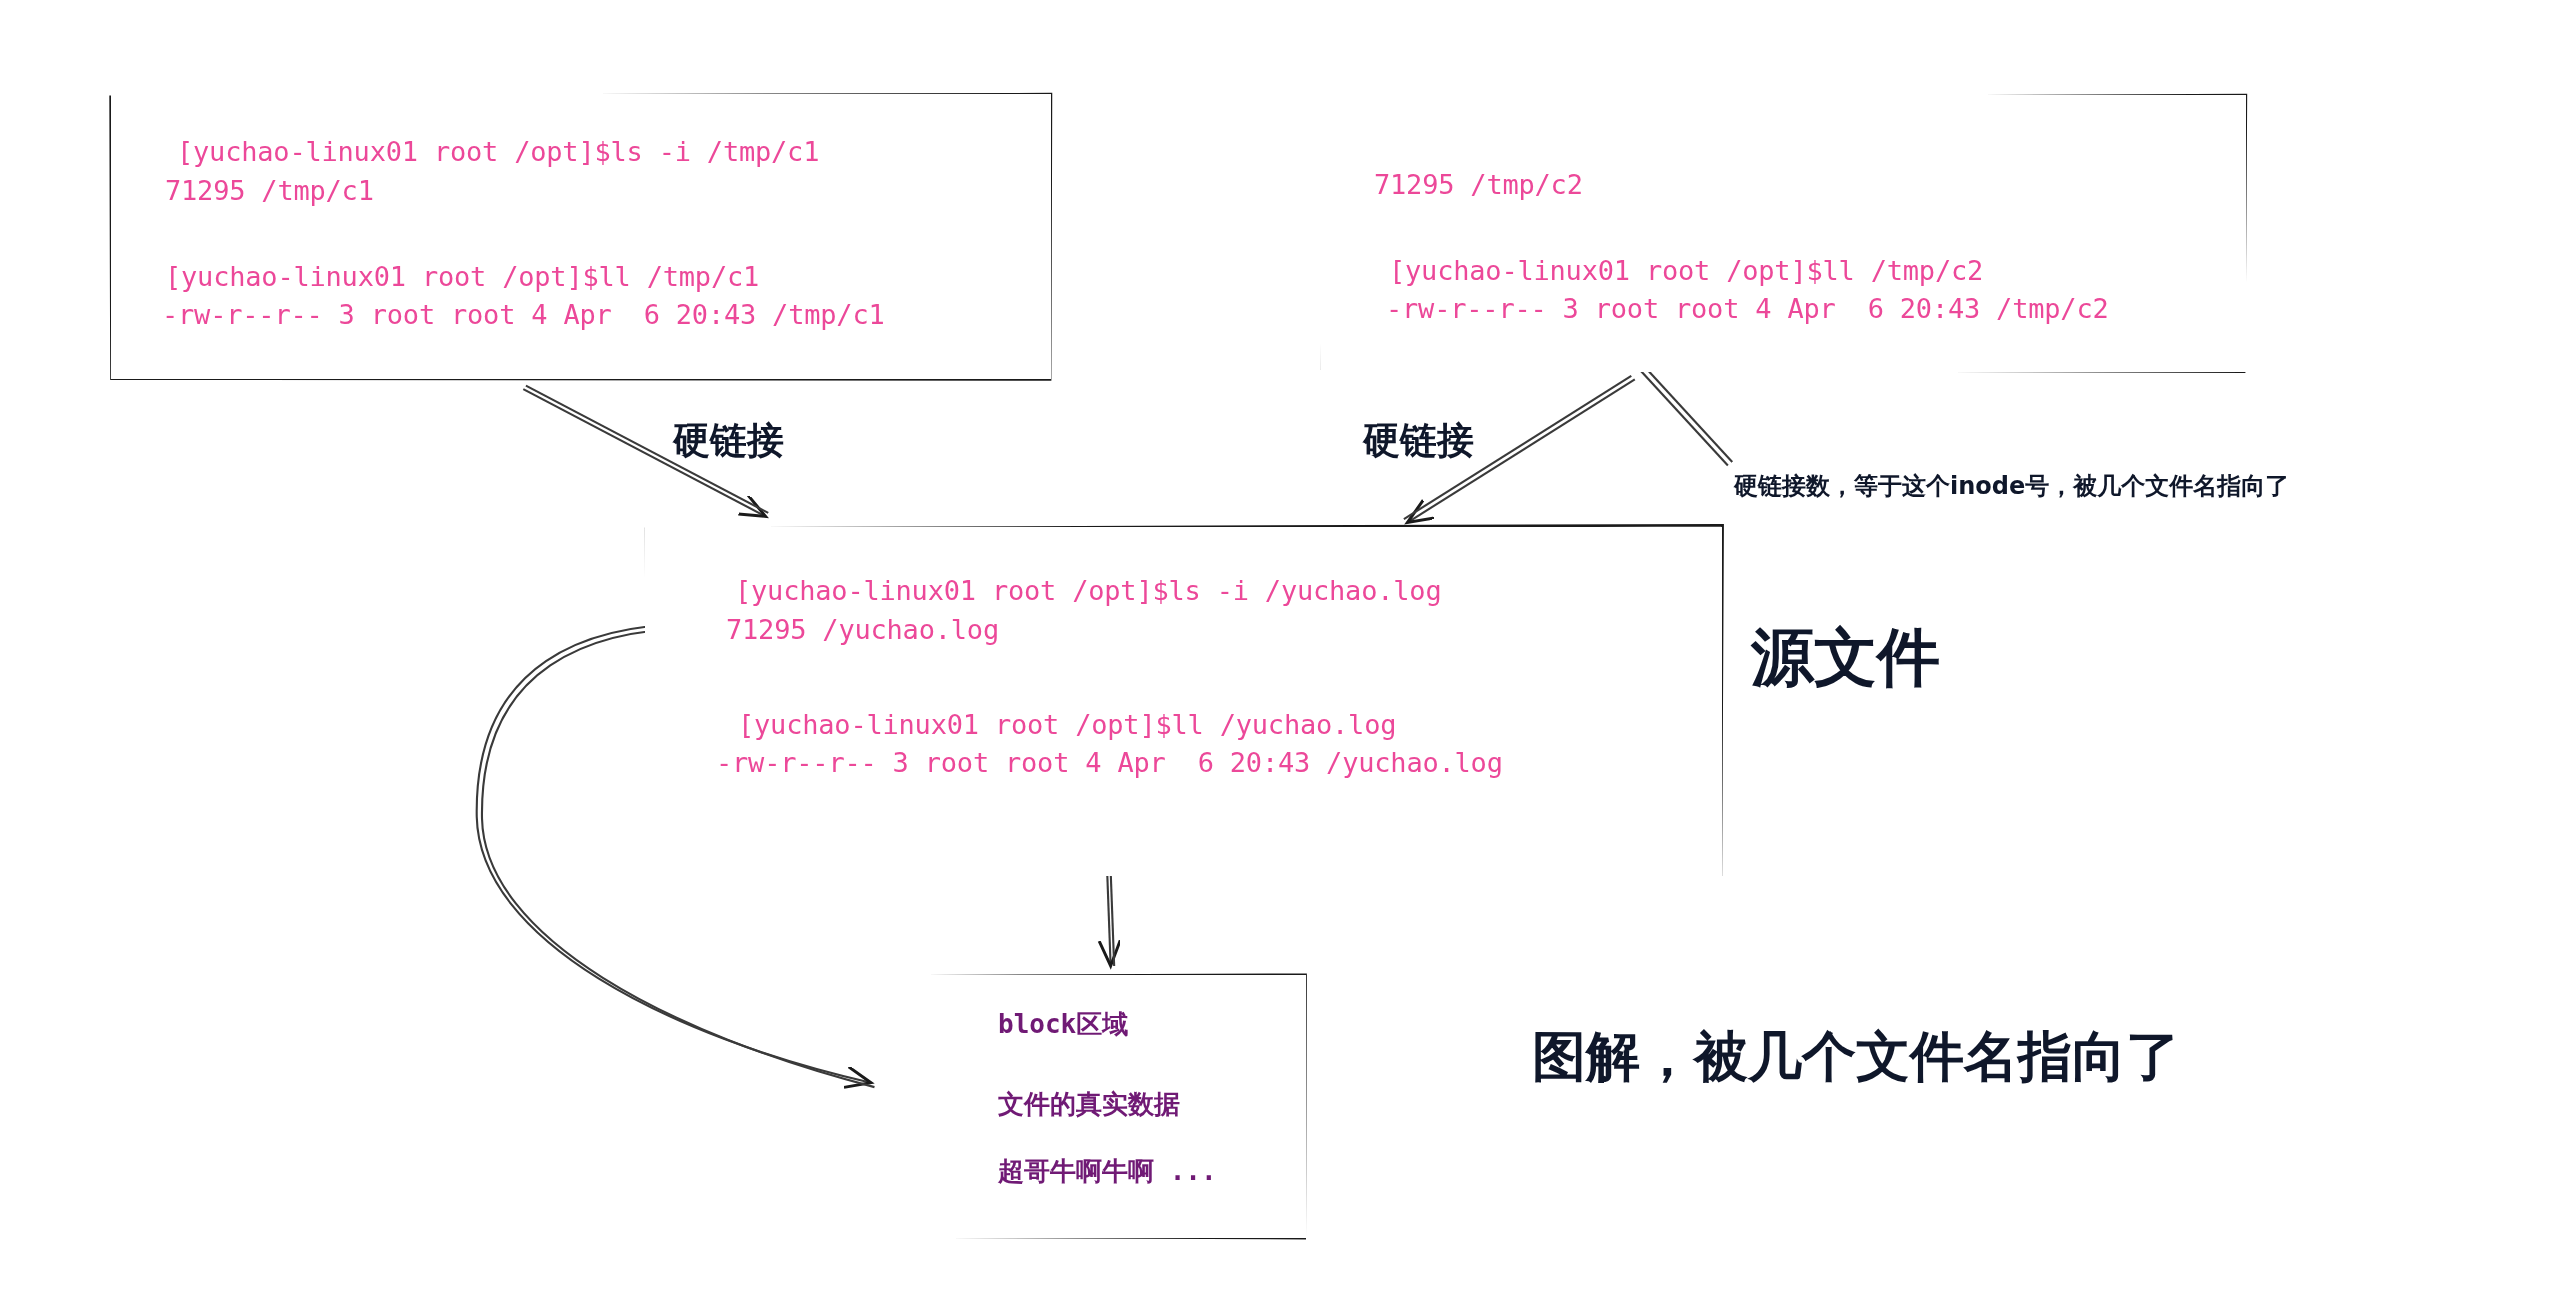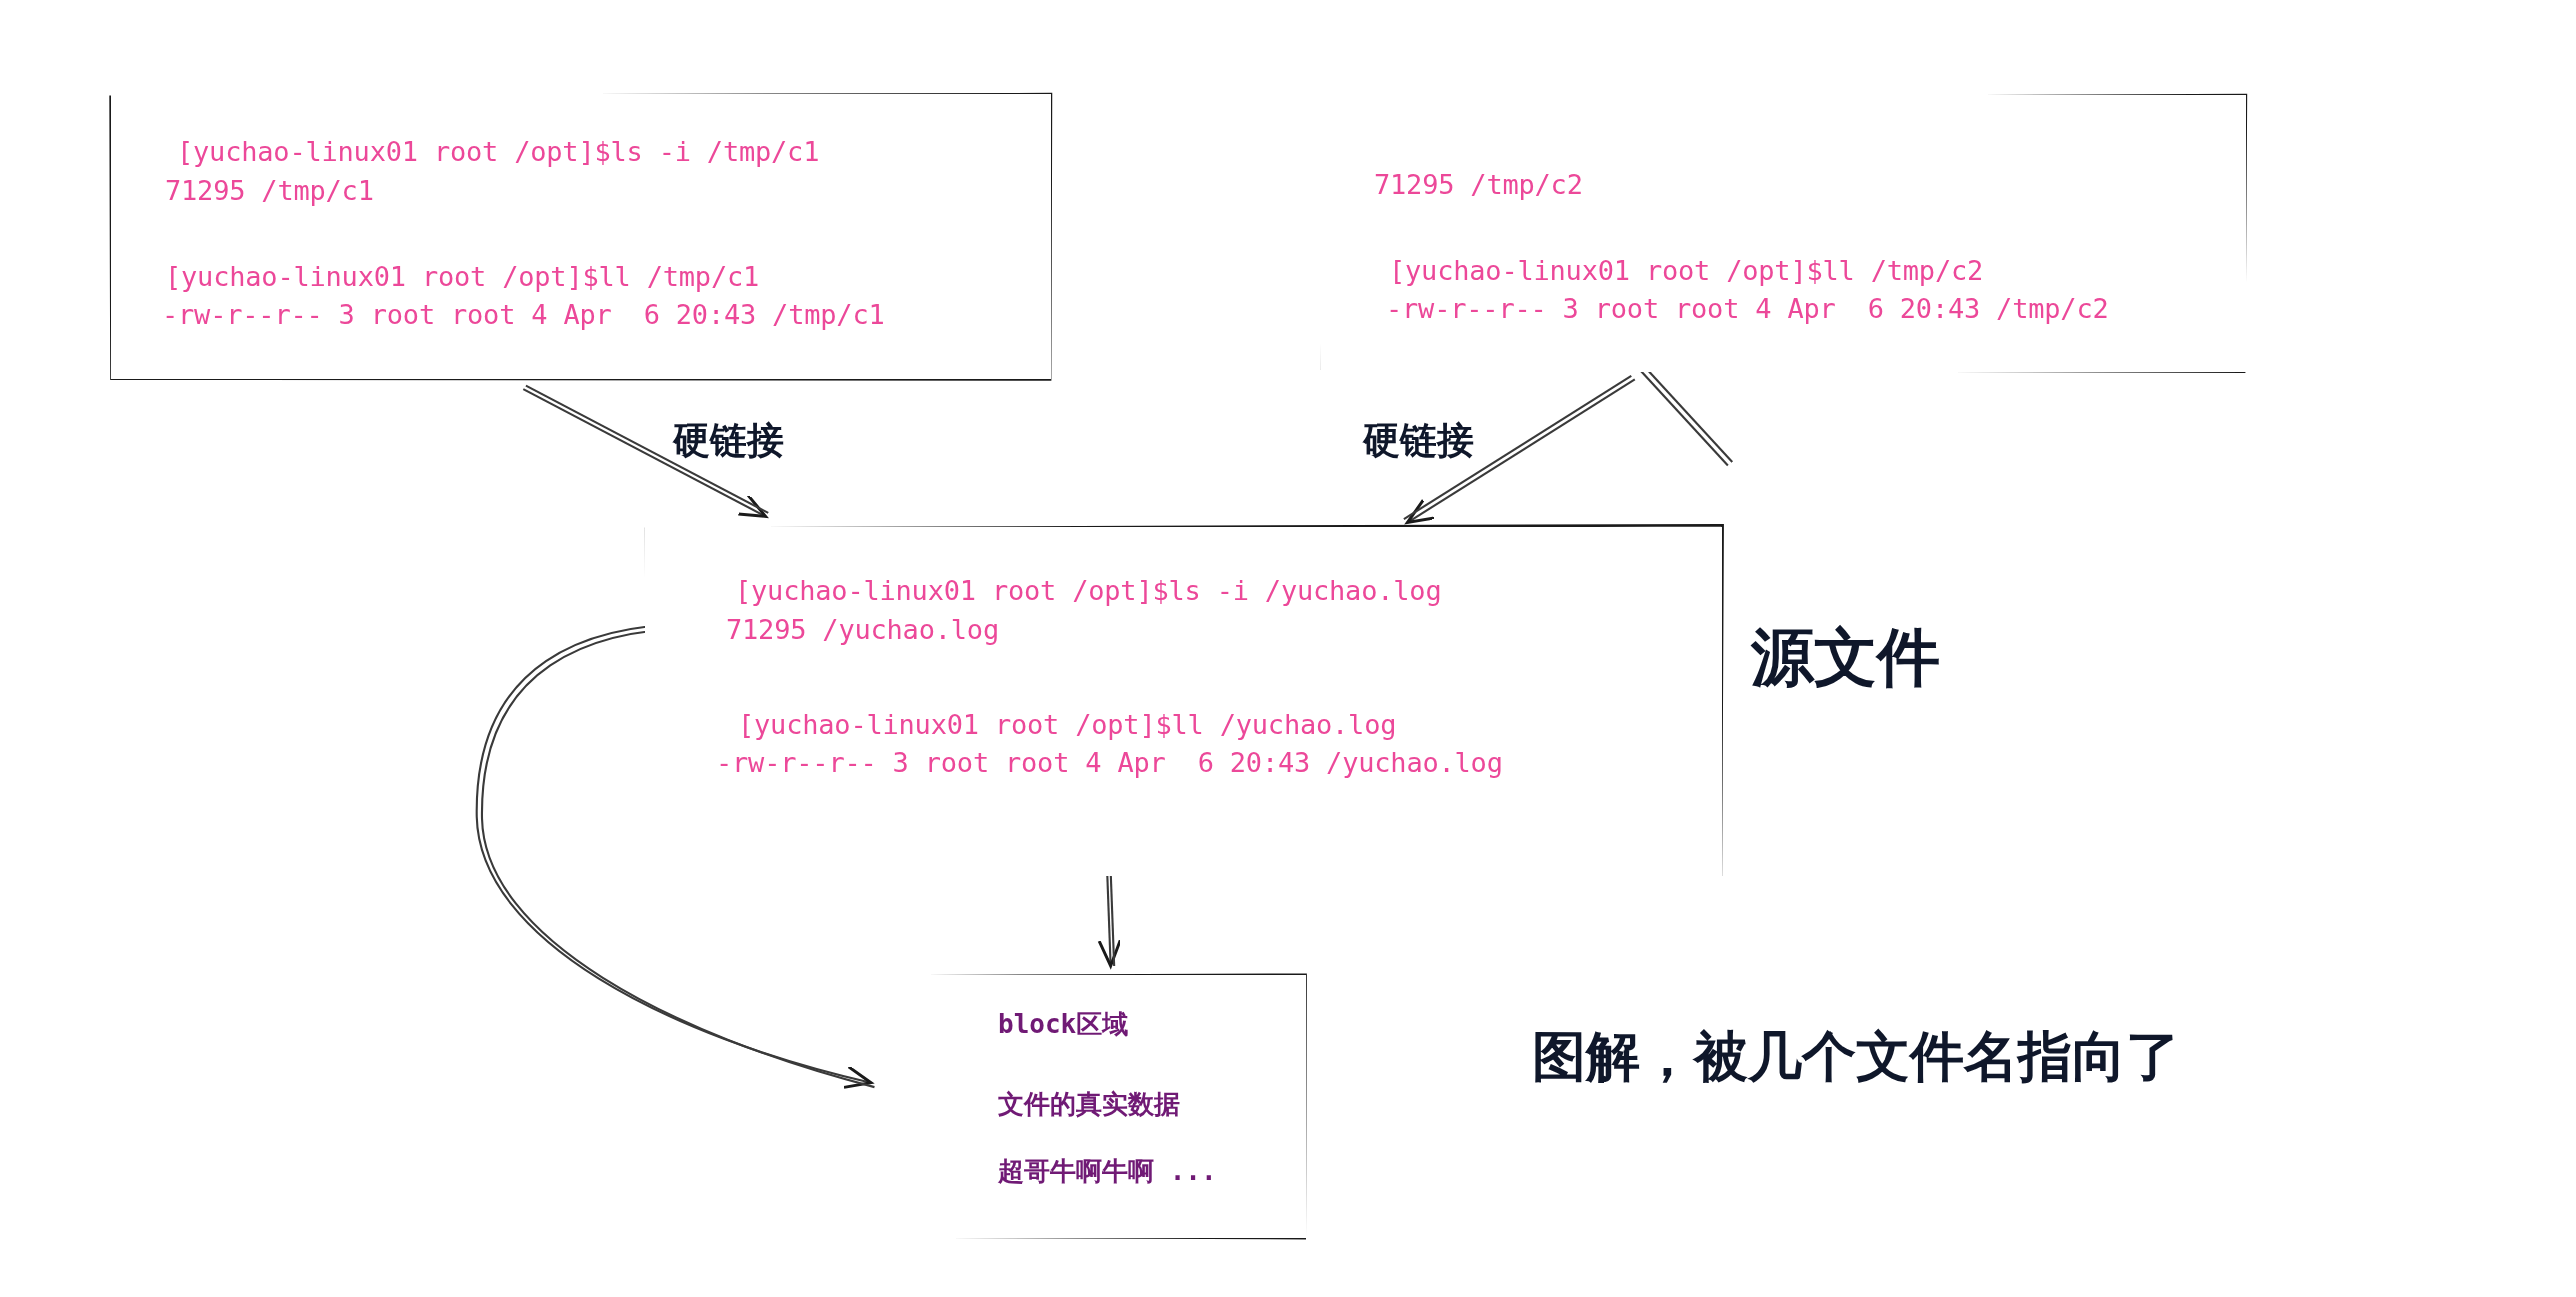--- a/index.html
+++ b/index.html
@@ -108,19 +108,20 @@
   <div class="term-box" style="left:878px;top:975px;width:428px;height:263px;">
     <div class="blk-line" style="position:absolute;left:120px;top:32px;">block区域</div>
     <div class="blk-line" style="position:absolute;left:120px;top:112px;">文件的真实数据</div>
     <div class="blk-line" style="position:absolute;left:120px;top:179px;">超哥牛啊牛啊 ...</div>
   </div>
 
   <div class="cn-label link-lbl" style="left:673px;top:416px;">硬链接</div>
 
   <div class="cn-label link-lbl" style="left:1363px;top:416px;">硬链接</div>
 
+  <div class="cn-label note-small" style="left:1734px;top:470px;">硬链接数，等于这个inode号，被几个文件名指向了</div>
 
   <div class="cn-label big-lbl" style="left:1751px;top:615px;">源文件</div>
 
   <div class="cn-label title-lbl" style="left:1532px;top:1021px;">图解，被几个文件名指向了</div>
 
 </div>
 
 
 </body></html>

